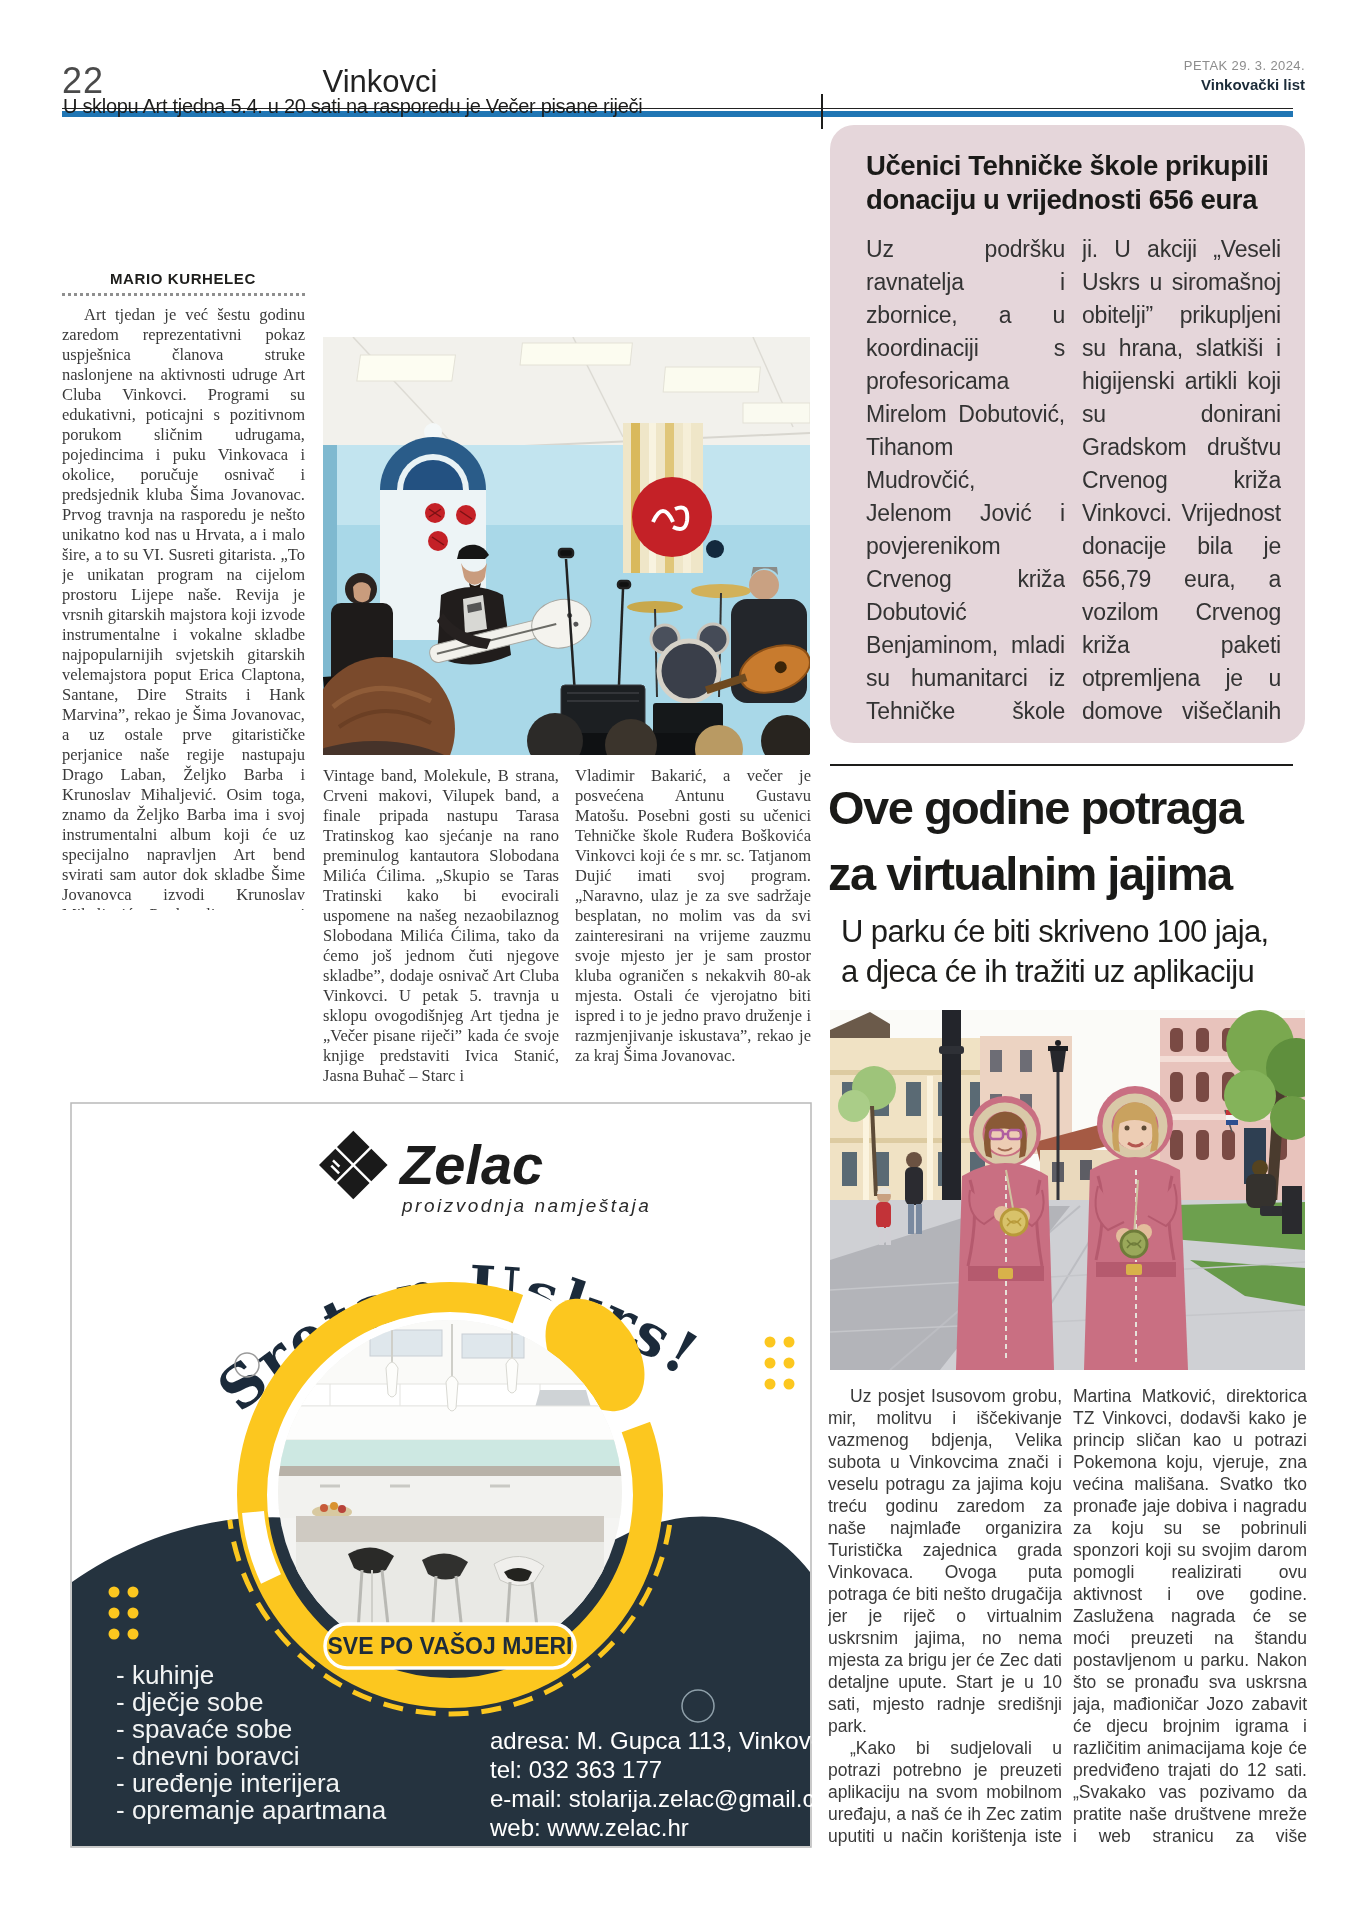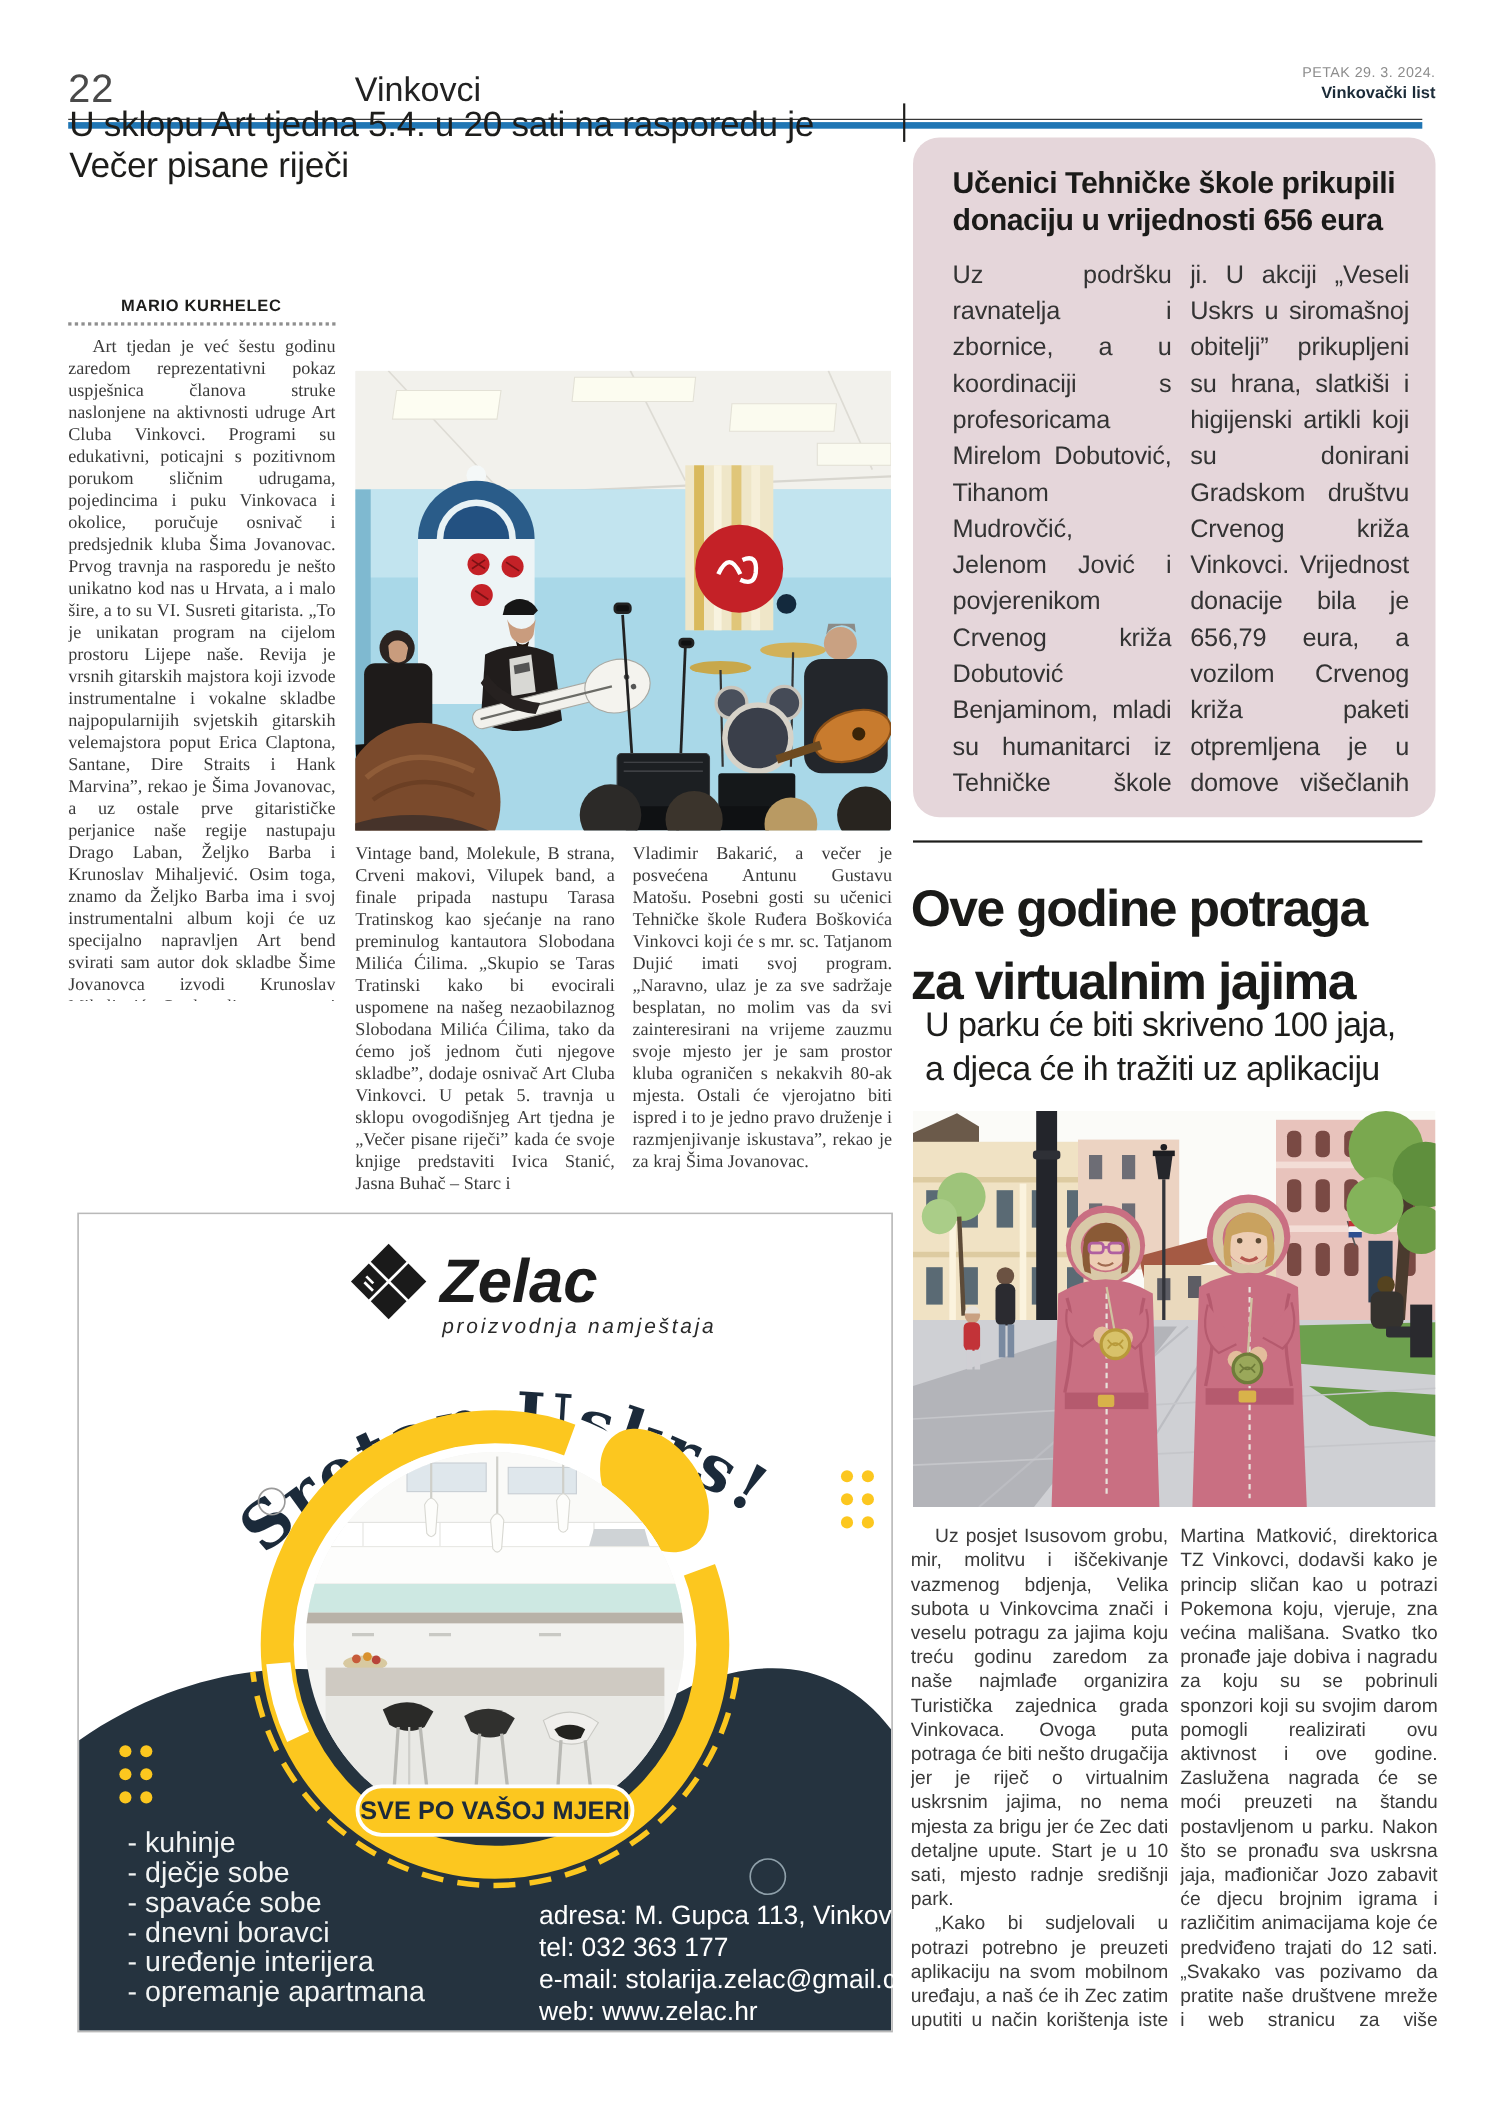--- a/index.html
+++ b/index.html
@@ -8,21 +8,21 @@
   .abs{position:absolute;}
   
   .page-number{left:62px;top:60px;font-size:36px;font-weight:400;color:#4a4a4a;letter-spacing:1px;}
   .section-title{left:260px;top:64px;width:240px;text-align:center;font-size:31px;color:#222;}
   .issue-info{right:49px;top:56px;text-align:right;line-height:19px;}
   .issue-date{font-size:13px;color:#8d8d8d;letter-spacing:.4px;}
   .issue-pub{font-size:15px;font-weight:700;color:#1b2b38;}
   .rule-thin{left:62px;top:108px;width:1231px;height:1px;background:#222;}
   .rule-blue{left:62px;top:111px;width:1231px;height:6px;}
   
-  .kicker{left:63px;top:95px;width:745px;font-size:32px;color:#1d1d1b;letter-spacing:-.3px;}
+  .kicker{left:63px;top:95px;width:745px;font-size:20px;color:#1d1d1b;letter-spacing:-.3px;}
   .kicker-div{left:821px;top:94px;width:2px;height:35px;background:#1d1d1b;}
   .headline1{left:60px;top:122px;width:760px;font-size:61px;line-height:66px;font-weight:700;
              letter-spacing:-2.5px;color:#1a1a18;}
   .byline{left:62px;top:270px;width:243px;padding-left:48px;font-size:15px;font-weight:700;
           letter-spacing:.6px;color:#1d1d1b;box-sizing:border-box;}
   .byline-rule{left:62px;top:292px;width:243px;border-bottom:3px dotted #8f8f8f;height:1px;}
   .bodytext{font-family:"Liberation Serif","DejaVu Serif",serif;font-size:16.5px;line-height:20px;
             color:#3a3a3a;text-align:justify;overflow:hidden;}
   .col1{left:62px;top:305px;width:243px;height:605px;}
   .col2{left:323px;top:766px;width:236px;height:318px;}
@@ -34,21 +34,21 @@
   
   .pink-box{left:830px;top:125px;width:475px;height:618px;border-radius:24px;box-sizing:border-box;
             padding:24px 24px 0 24px;}
   .pink-head{font-size:27.5px;line-height:34px;font-weight:700;letter-spacing:-.4px;color:#1a1a18;}
   .pink-cols{display:flex;gap:17px;margin-top:16px;}
   .pink-col{width:205px;font-size:23px;line-height:33px;color:#333;text-align:justify;
             letter-spacing:-.2px;height:500px;overflow:hidden;}
   
   .eggs-rule{left:830px;top:764px;width:463px;height:2px;background:#1d1d1b;}
   .eggs-head{left:828px;top:775px;width:478px;font-size:47px;line-height:66px;font-weight:700;
-             letter-spacing:-1.5px;color:#1a1a18;margin-top:18px;}
+             letter-spacing:-1.5px;color:#1a1a18;}
   .eggs-sub{left:828px;top:912px;width:478px;font-size:31px;line-height:40px;color:#1d1d1b;
             letter-spacing:-.6px;margin-left:13px;}
   .ecol{font-family:Liberation Sans, sans-serif;font-size:17.5px;line-height:22px;
         color:#3a3a3a;text-align:justify;overflow:hidden;}
   .ecol1{left:828px;top:1385px;width:234px;height:465px;}
   .ecol2{left:1073px;top:1385px;width:234px;height:465px;}
   .ecol p{margin:0;}
   
   .ad{left:70px;top:1102px;width:742px;height:746px;}
   svg text{user-select:none;}

